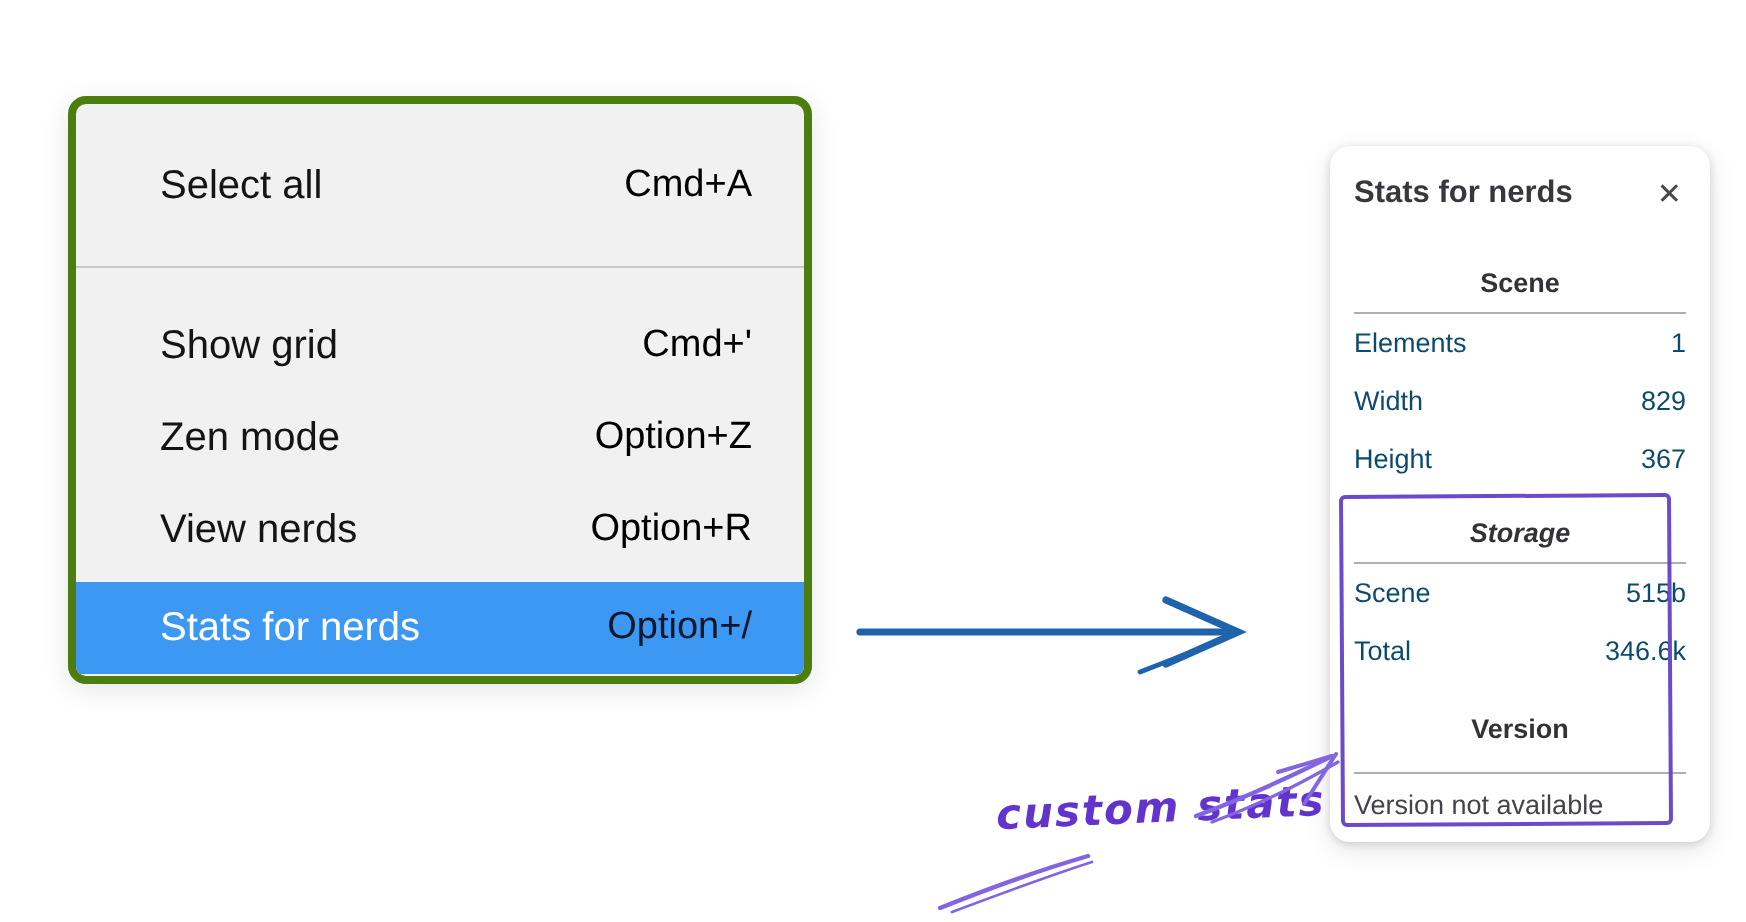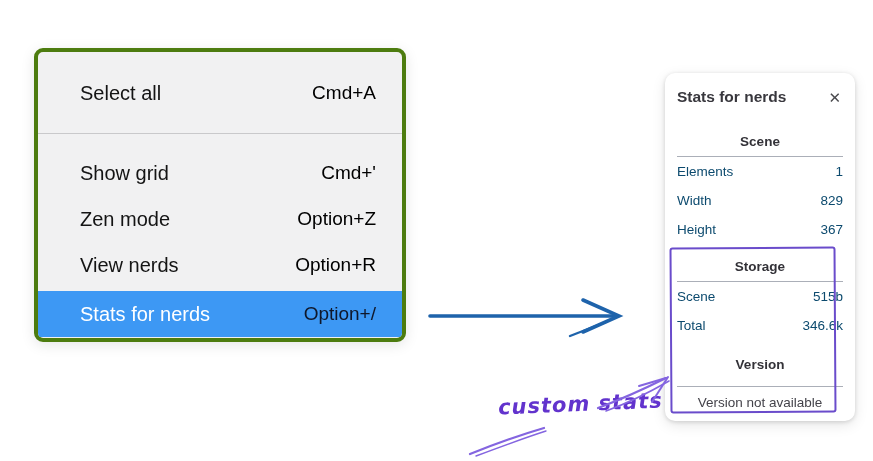--- a/index.html
+++ b/index.html
@@ -85,21 +85,21 @@
   }
   .section-heading {
     text-align: center;
     font-size: 13.5px;
     font-weight: bold;
     color: #333238;
     height: 18px;
     line-height: 18px;
   }
   .section-heading.scene   { margin-top: 26px; }
-  .section-heading.storage { margin-top: 14px; }
+  .section-heading.storage { margin-top: 14px; font-style: italic; }
   .section-heading.version { margin-top: 16px; }
   .rule {
     border: none;
     border-top: 1px solid #abafb8;
     margin-top: 5px;
   }
   .rule.version-rule { margin-top: 12px; }
   .stat-row {
     height: 29px;
     display: flex;
@@ -108,21 +108,20 @@
     font-size: 13.5px;
     color: #0c4a6e;
   }
   .panel-note {
     margin-top: 7px;
     height: 18px;
     line-height: 18px;
     font-size: 13.5px;
     color: #44434a;
     white-space: nowrap;
-    text-align: center;
   }
   .highlight-box {
     position: absolute;
     left: 5px; top: 174px;
     width: 166px; height: 166px;
     border: 2px solid #6a4ccb;
     border-radius: 3px;
     transform: rotate(-0.35deg);
     pointer-events: none;
     z-index: 3;

